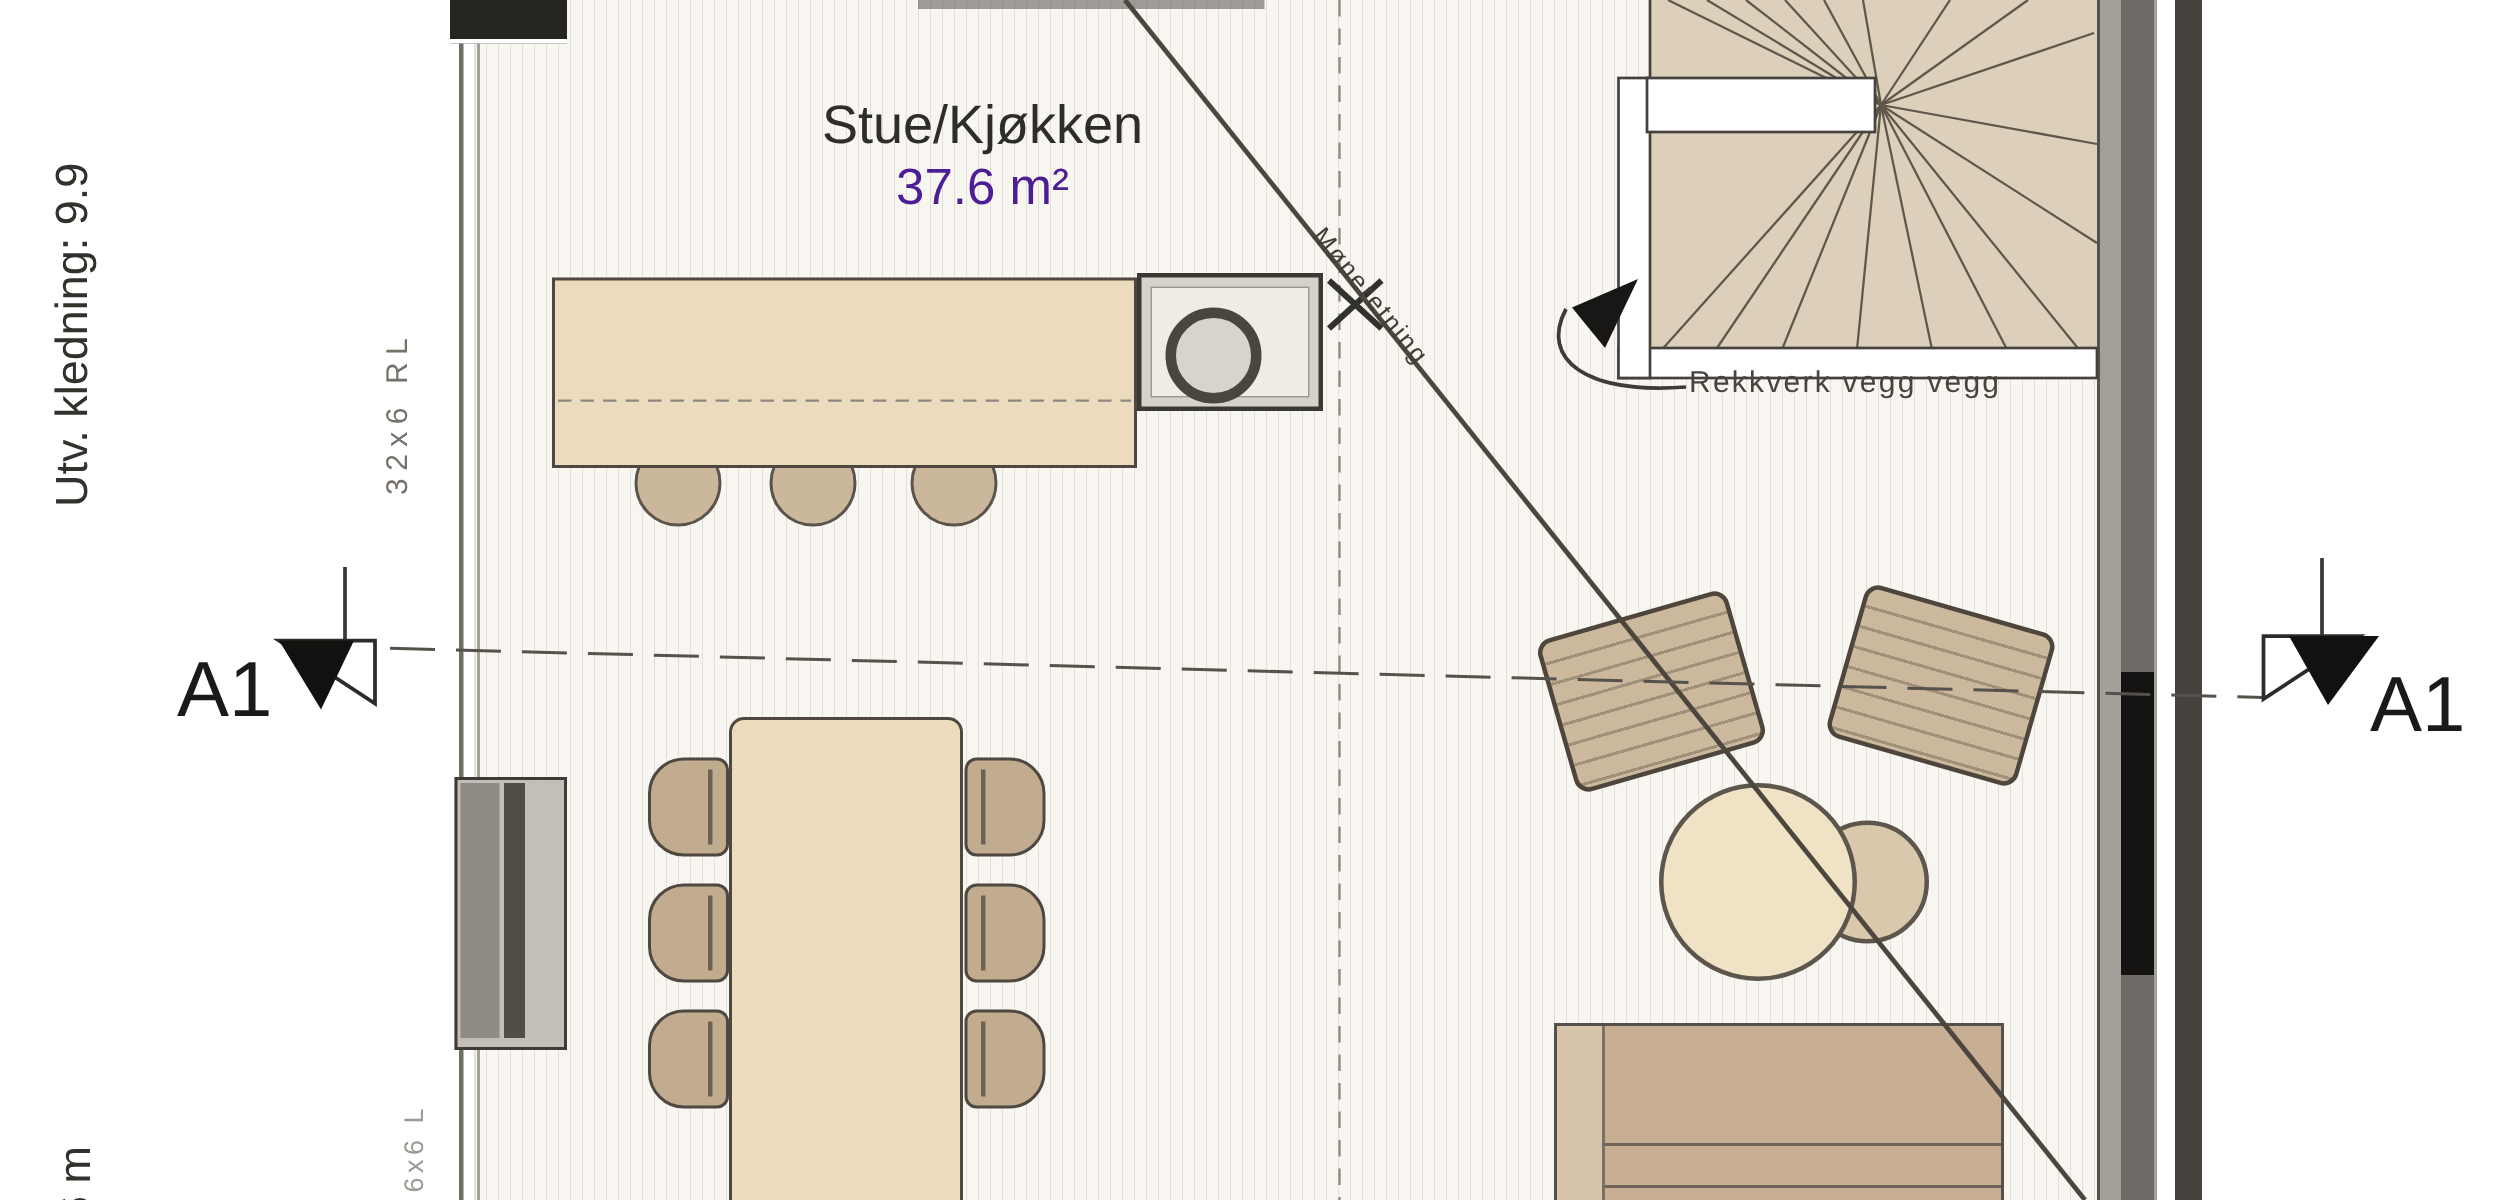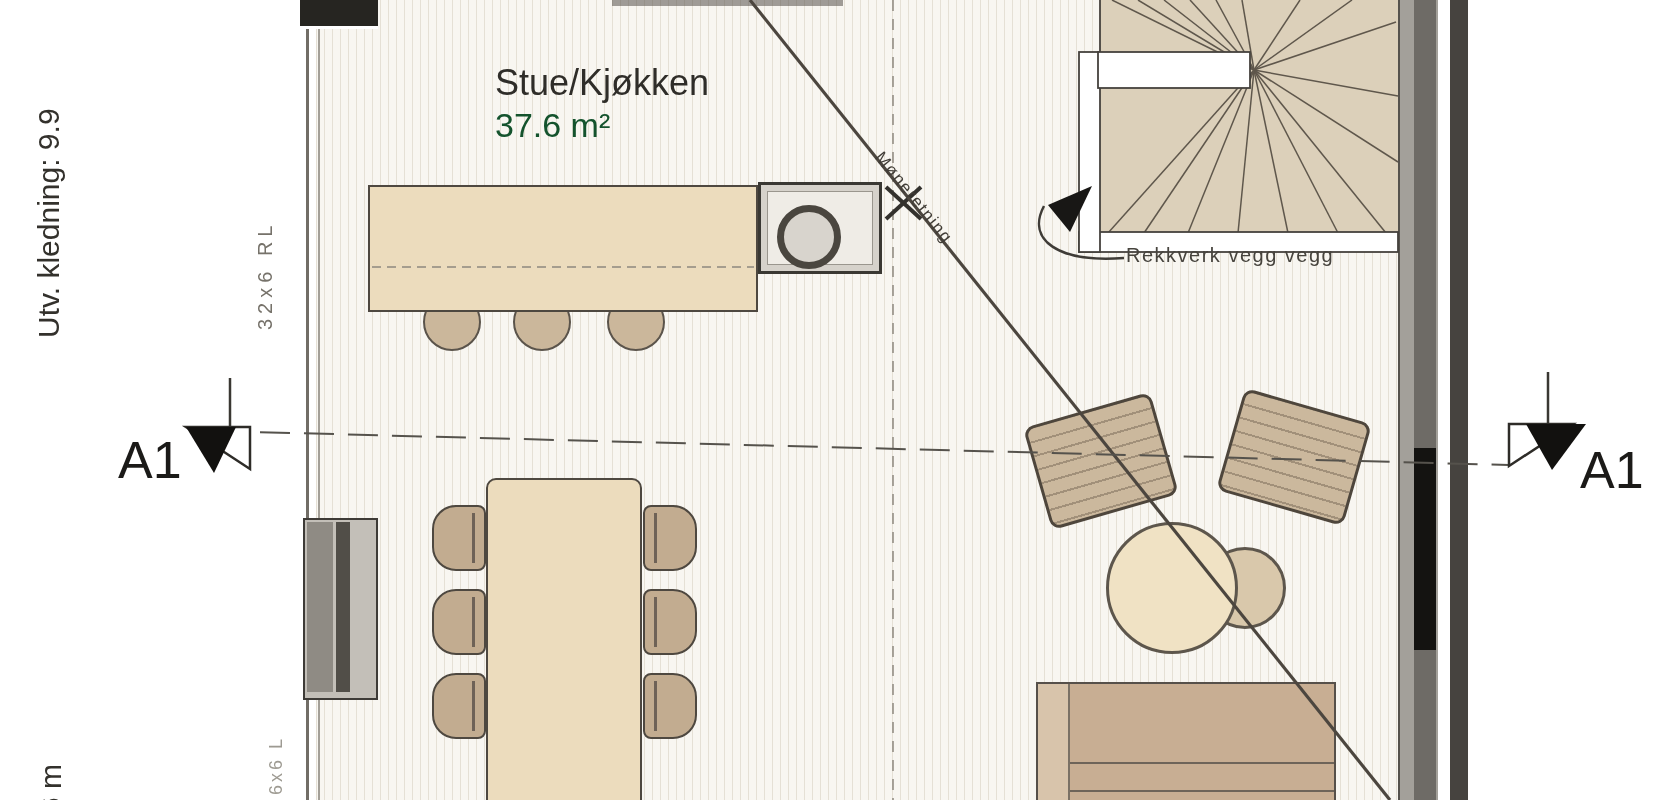--- a/index.html
+++ b/index.html
@@ -42,22 +42,22 @@
     background-image:repeating-linear-gradient(180deg,rgba(110,95,78,0) 0 12px,rgba(110,95,78,.45) 12px 14px);
     border:3px solid #4e463c;border-radius:10px;z-index:10;}
   #pouf{left:1204px;top:547px;width:76px;height:76px;border-radius:50%;background:#d9c8ab;border:3px solid #5d564c;z-index:10;}
   #roundtable{left:1106px;top:522px;width:126px;height:126px;border-radius:50%;background:#f0e2c4;border:3px solid #5d564c;z-index:11;}
   #sofa{left:1036px;top:682px;width:296px;height:118px;background:#c8ae93;border:2px solid #56504a;z-index:10;}
   #sofa .arm{position:absolute;left:0;top:0;width:30px;height:100%;background:#d8c4ab;border-right:2px solid #7a7165;}
   #sofa .ln1{position:absolute;left:32px;right:0;top:78px;height:2px;background:#6e6459;}
   #sofa .ln2{position:absolute;left:32px;right:0;top:106px;height:2px;background:#6e6459;}
   #linework{left:0;top:0;z-index:40;}
   
-  #lbl-room{left:495px;top:62px;width:320px;font-size:36px;color:#2f2d29;}
-  #lbl-area{left:495px;top:106px;width:320px;text-align:left;font-size:34px;color:#14532d;}
+  #lbl-room{left:495px;top:62px;width:320px;text-align:center;font-size:36px;color:#2f2d29;}
+  #lbl-area{left:495px;top:106px;width:320px;text-align:center;font-size:34px;color:#4c1d95;}
   #lbl-a1-left{left:118px;top:430px;font-size:52px;color:#1b1a18;}
   #lbl-a1-right{left:1580px;top:440px;font-size:52px;color:#1b1a18;}
   #lbl-railing{left:1126px;top:244px;font-size:20px;letter-spacing:1.5px;color:#47443e;}
   #lbl-ridge{left:886px;top:148px;font-size:17px;letter-spacing:1.5px;color:#413d37;
              transform:rotate(51deg);transform-origin:0 0;}
   #lbl-cladding{left:32px;top:338px;font-size:30px;color:#33312c;transform:rotate(-90deg);transform-origin:0 0;}
   #lbl-bottomdim{left:34px;top:814px;font-size:30px;color:#33312c;transform:rotate(-90deg);transform-origin:0 0;}
   #lbl-stud-upper{left:254px;top:330px;font-size:20px;letter-spacing:5px;color:#76726a;
                   transform:rotate(-90deg);transform-origin:0 0;}
   #lbl-stud-lower{left:266px;top:795px;font-size:18px;letter-spacing:3px;color:#8d897f;opacity:.85;

